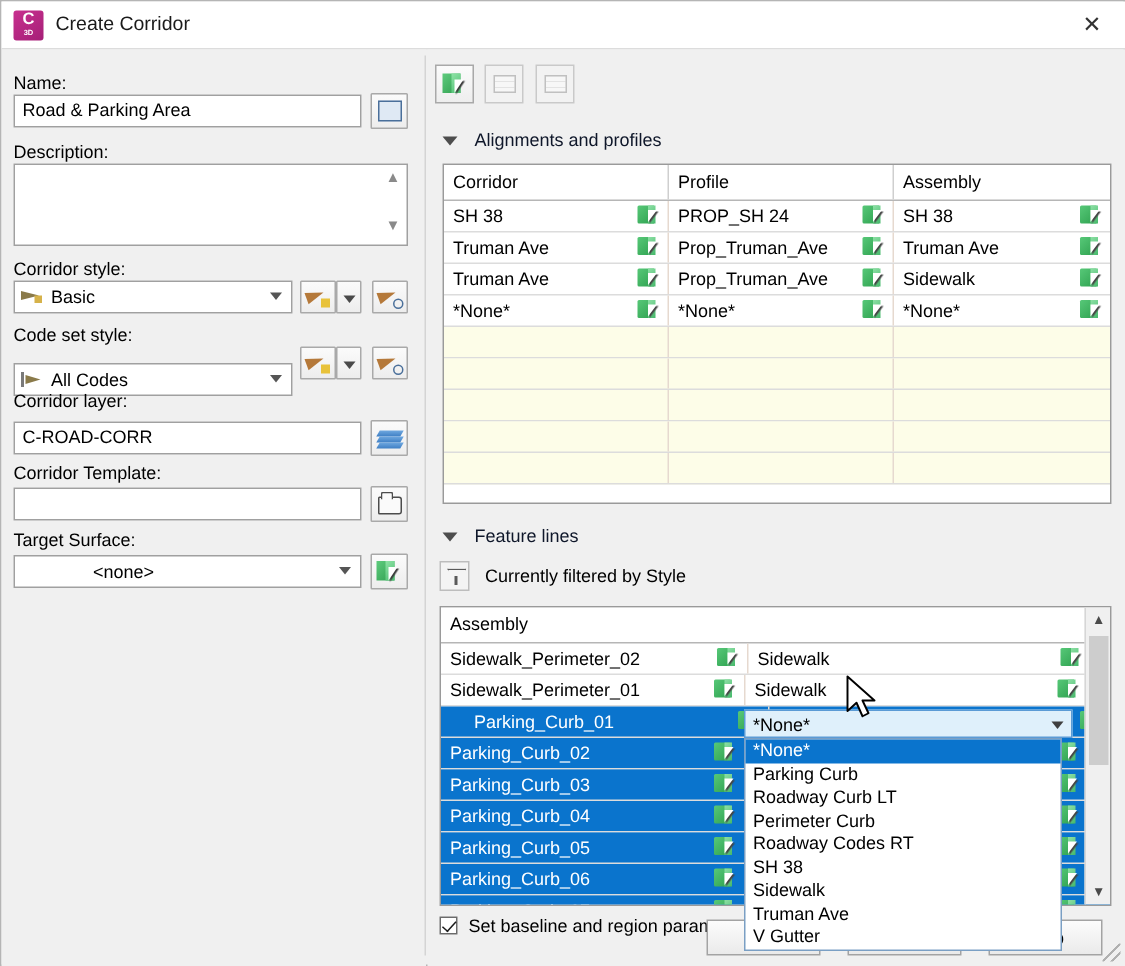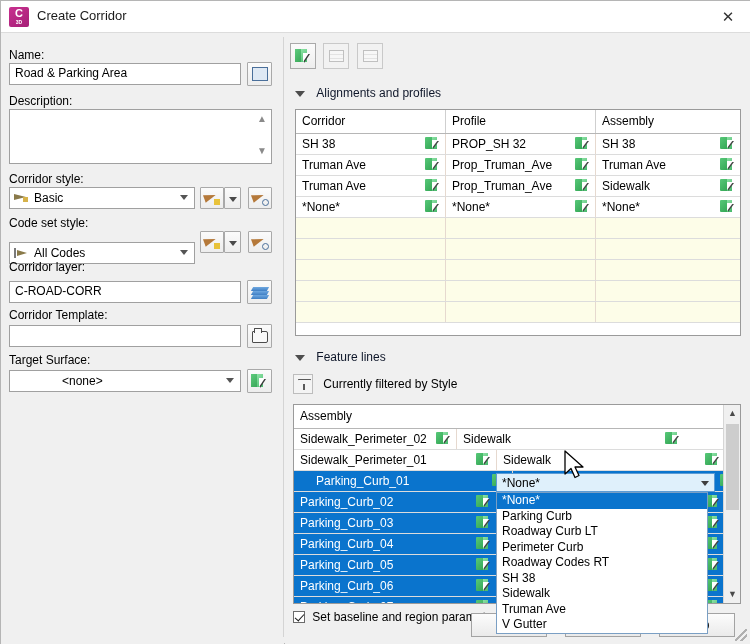--- a/index.html
+++ b/index.html
@@ -433,21 +433,21 @@
         <div class="hcell" style="width:150px;">Profile</div>
         <div class="hcell" style="width:144px;border-right:none;">Assembly</div>
       </div>
       <div id="alignments-body">
           <div class="grid-row">
             <div class="cell" style="width:150px;"><span>SH 38</span><span class="pickicon">
                 <span class="sheet"></span>
                 <span class="fold"></span>
                 <span class="cur"></span>
               </span></div>
-            <div class="cell" style="width:150px;"><span>PROP_SH 32</span><span class="pickicon">
+            <div class="cell" style="width:150px;"><span>PROP_SH 24</span><span class="pickicon">
                 <span class="sheet"></span>
                 <span class="fold"></span>
                 <span class="cur"></span>
               </span></div>
             <div class="cell" style="width:144px;border-right:none;"><span>SH 38</span><span class="pickicon">
                 <span class="sheet"></span>
                 <span class="fold"></span>
                 <span class="cur"></span>
               </span></div>
           </div>
@@ -539,21 +539,21 @@
       <span class="funnel"></span>
       <span style="margin-left:7px;font-size:12px;vertical-align:middle;">Currently filtered by Style</span>
     </div>
 
     <div class="grid" id="featurelines-grid" style="position:absolute;left:8px;top:371px;width:448px;height:200px;">
       <div class="grid-header">
         <div class="hcell" style="width:219px;border-right:none;">Assembly</div>
       </div>
       <div id="featurelines-body" style="position:relative;">
           <div class="grid-row">
-            <div class="cell" style="width:163px;"><span>Sidewalk_Perimeter_02</span><span class="pickicon">
+            <div class="cell" style="width:205px;"><span>Sidewalk_Perimeter_02</span><span class="pickicon">
                 <span class="sheet"></span>
                 <span class="fold"></span>
                 <span class="cur"></span>
               </span></div>
             <div class="cell" style="width:228px;border-right:none;"><span>Sidewalk</span><span class="pickicon">
                 <span class="sheet"></span>
                 <span class="fold"></span>
                 <span class="cur"></span>
               </span></div>
           </div>

